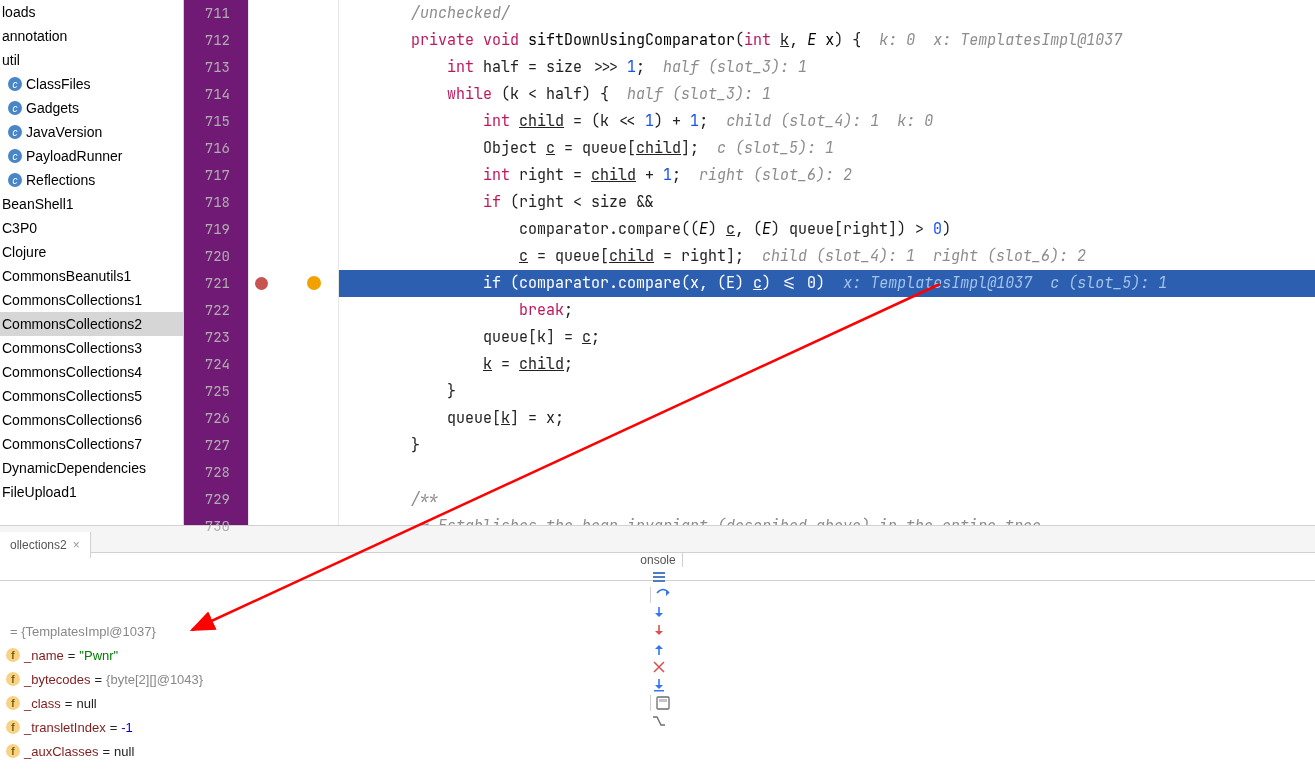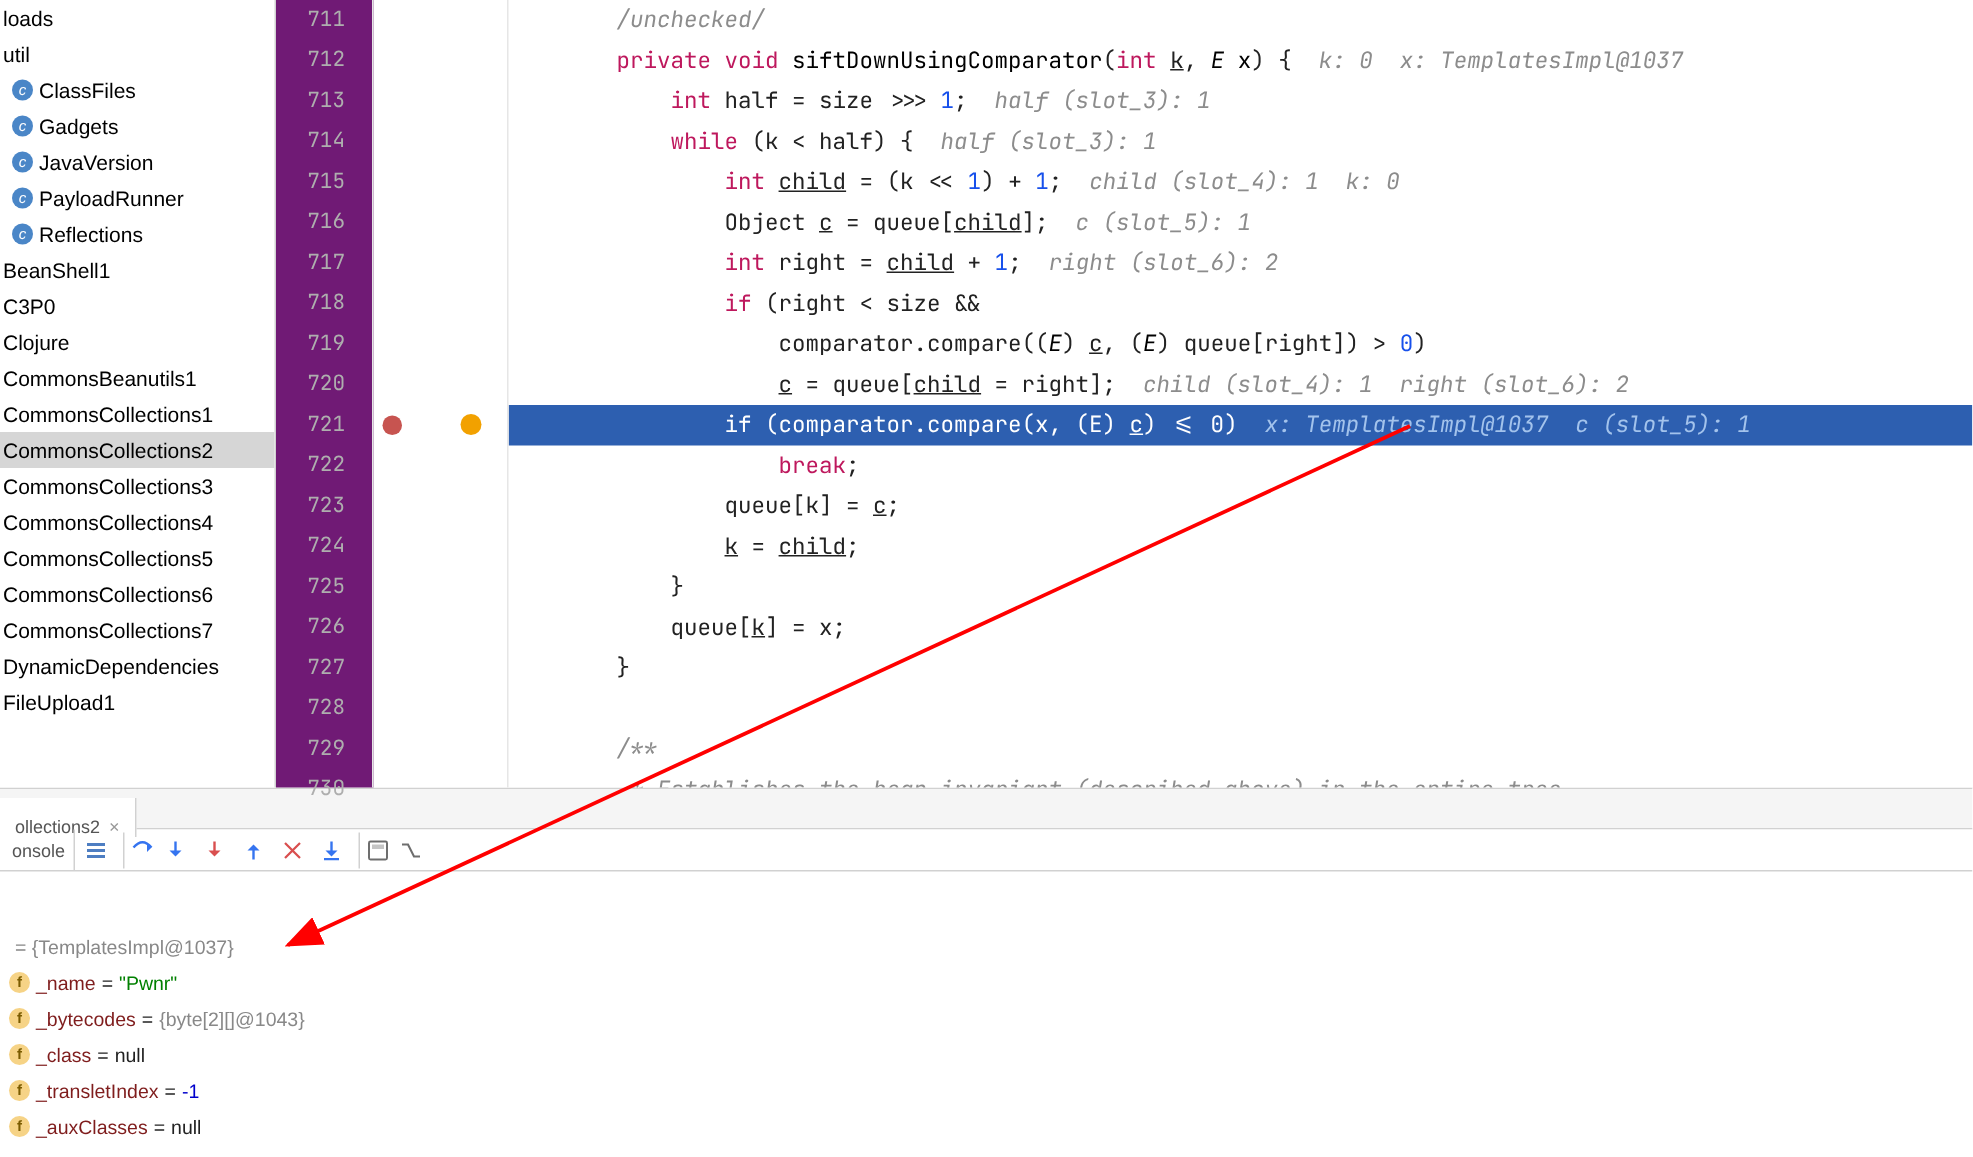--- a/index.html
+++ b/index.html
@@ -26,23 +26,23 @@
   .code .row.hl .inlay { color: #a3c3ec; }
   .k { color: #be185d; }      
   .t { color: #000; }         
   .n { color: #1750eb; }      
   .c  { color: #8c8c8c; font-style: italic; } 
   .inlay { color: #8c8c8c; font-style: italic; }
   .u { text-decoration: underline; text-decoration-color: currentColor; }
   .param { font-style: italic; }
   
   .tabbar { height: 28px; border-top: 1px solid #d1d1d1; border-bottom: 1px solid #d1d1d1; display:flex; align-items:center; background:#f5f5f5; }
-  .tab { padding: 0 10px; height:100%; display:flex; align-items:flex-end; gap:6px; font-size:12px; color:#555; background:#fff; border-right:1px solid #d1d1d1;margin-top:12px; }
+  .tab { padding: 0 10px; height:100%; display:flex; align-items:center; gap:6px; font-size:12px; color:#555; background:#fff; border-right:1px solid #d1d1d1;margin-top:12px; }
   .tab .x { color:#999; cursor:pointer; }
-  .toolbar { height: 28px; border-bottom: 1px solid #d1d1d1; display:flex; align-items:center; gap:2px; background:#fff; padding-left:2px; }
+  .toolbar { height: 28px; border-bottom: 1px solid #d1d1d1; display:flex; align-items:center; gap:2px; background:#fff; padding-left:2px;flex-direction:column; }
   .toolbar .t-lbl { font-size:12px; color:#555; padding:0 6px; border-right:1px solid #d1d1d1; height:100%; display:flex; align-items:center; }
   .tbtn { width:24px; height:24px; display:flex; align-items:center; justify-content:center; cursor:pointer; color:#5a7dbe; }
   .tbtn.sep { border-left:1px solid #d1d1d1; margin-left:4px; padding-left:4px; width:auto; }
   .tbtn svg { width:16px; height:16px; }
   .vars { padding-top: 38px; font-size:13px; }
   .var-row { height: 24px; display:flex; align-items:center; padding-left:0; }
   .var-row .fic { width:14px; height:14px; border-radius:50%; margin-right:4px; display:inline-flex; align-items:center; justify-content:center; font-size:10px; font-weight:bold; }
   .fic.fld { background:#f6d386; color:#7a5b00; }
   .var-row .nm { color:#7f1d1d; }
   .var-row .eq { color:#222; margin:0 4px; }
@@ -52,20 +52,23 @@
   
   .arrow { position:absolute; pointer-events:none; z-index:50; }
 </style>
 </head>
 <body>
 
 <div class="layout">
   <div class="sidebar" id="sidebar">
       <div class="tree-item">
         <span class="lbl">loads</span>
+      </div>
+      <div class="tree-item">
+        <span class="lbl">annotation</span>
       </div>
       <div class="tree-item">
         <span class="lbl">util</span>
       </div>
       <div class="tree-item" style="padding-left: 8px;">
         <span class="ic c">c</span>
         <span class="lbl">ClassFiles</span>
       </div>
       <div class="tree-item" style="padding-left: 8px;">
         <span class="ic c">c</span>

